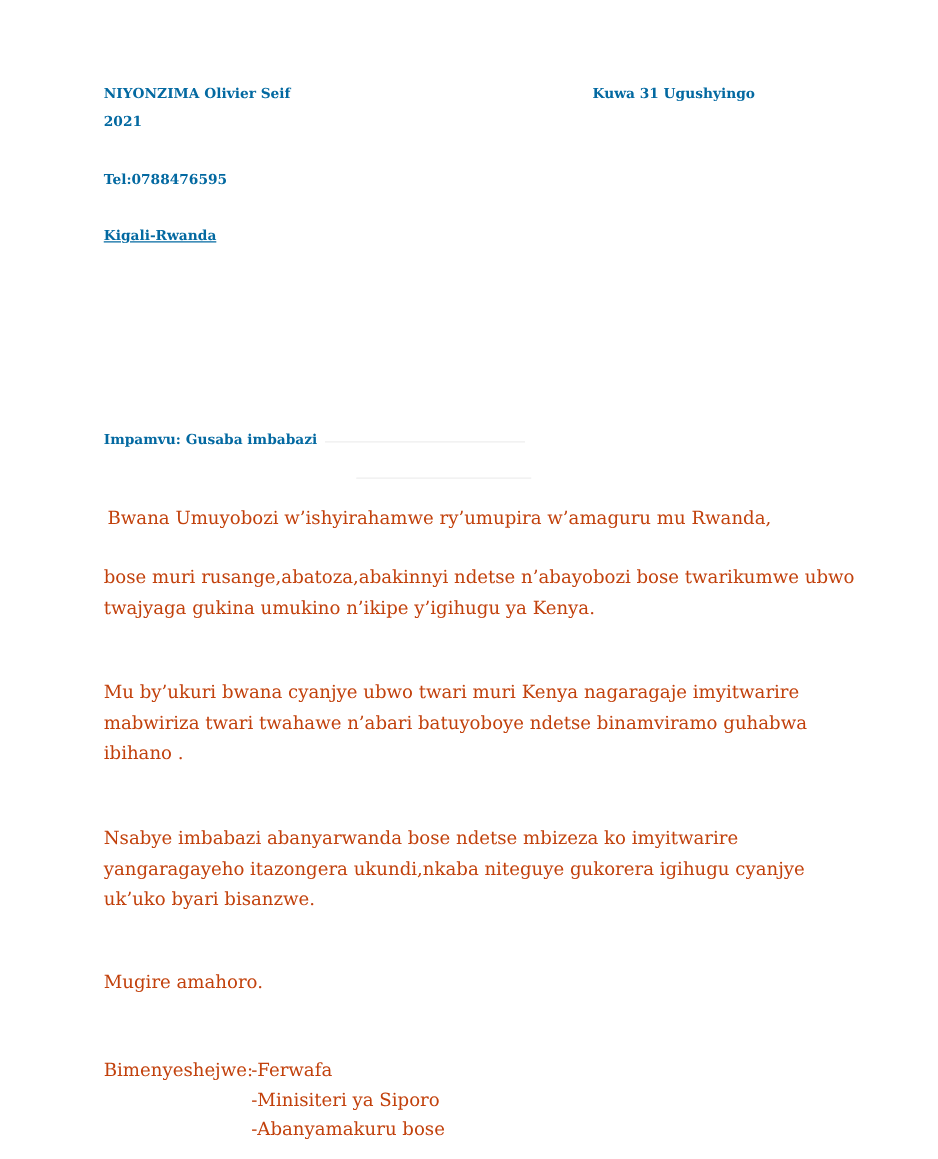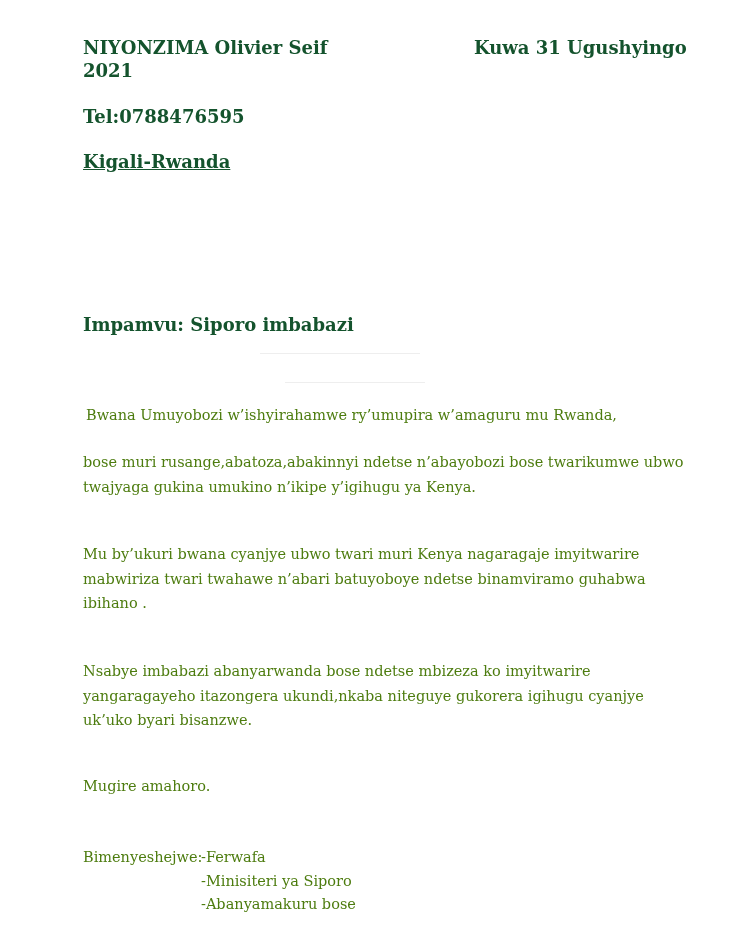--- a/index.html
+++ b/index.html
@@ -1,37 +1,37 @@
 <!DOCTYPE html>
 <html><head>
 <meta charset="utf-8">
 <style>
   html, body { margin: 0; padding: 0; background: #ffffff; }
   body { width: 750px; height: 927px; position: relative; overflow: hidden;
          font-family: "DejaVu Serif", "Liberation Serif", serif; color: #1a1a1a; }
   .abs { position: absolute; white-space: nowrap; }
-  .bold { font-weight: bold; font-size: 18px; color: #14532d; }
-  .body-text { font-size: 14.5px; line-height: 24.5px; color: #4d7c0f; }
+  .bold { font-weight: bold; font-size: 11px; color: #0369a1; margin-top: 31px; }
+  .body-text { font-size: 14.5px; line-height: 24.5px; color: #c2410c; }
   .para { position: absolute; left: 83px; width: 640px; }
   .para div { white-space: nowrap; }
   .faint { position: absolute; height: 1px; background: #eee; }
 </style>
 </head>
 <body>
 
 <div>
 
   <div class="abs bold" style="left:83px; top:37px;">NIYONZIMA Olivier Seif</div>
   <div class="abs bold" style="left:474px; top:37px;">Kuwa 31 Ugushyingo</div>
   <div class="abs bold" style="left:83px; top:60px;">2021</div>
 
   <div class="abs bold" style="left:83px; top:106px;">Tel:0788476595</div>
   <div class="abs bold" style="left:83px; top:151px;text-decoration:underline;">Kigali-Rwanda</div>
 
-  <div class="abs bold" style="left:83px; top:314px;">Impamvu: Siporo imbabazi</div>
+  <div class="abs bold" style="left:83px; top:314px;">Impamvu: Gusaba imbabazi</div>
 
   <div class="faint" style="left:260px; top:353px; width:160px;"></div>
   <div class="faint" style="left:285px; top:382px; width:140px;"></div>
 
   <div class="abs body-text" style="left:86px; top:403px;">Bwana Umuyobozi w’ishyirahamwe ry’umupira w’amaguru mu Rwanda,</div>
 
   <div class="para body-text" style="top:450px;">
     <div>bose muri rusange,abatoza,abakinnyi ndetse n’abayobozi bose twarikumwe ubwo</div>
     <div>twajyaga gukina umukino n’ikipe y’igihugu ya Kenya.</div>
   </div>

